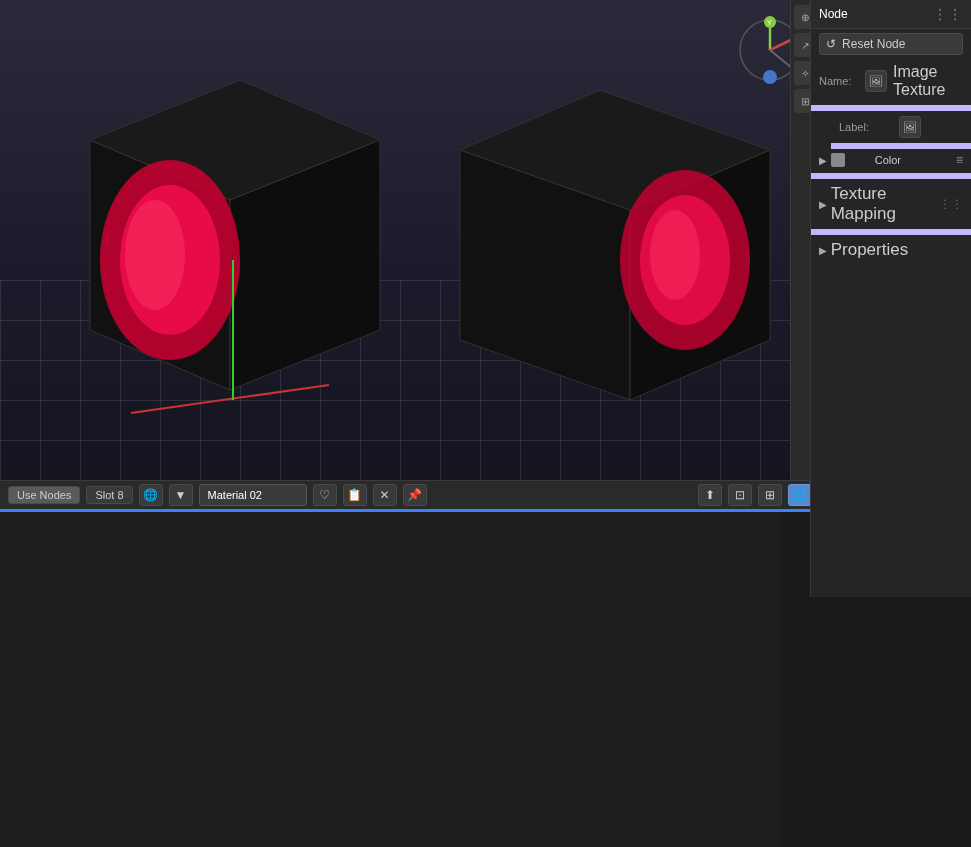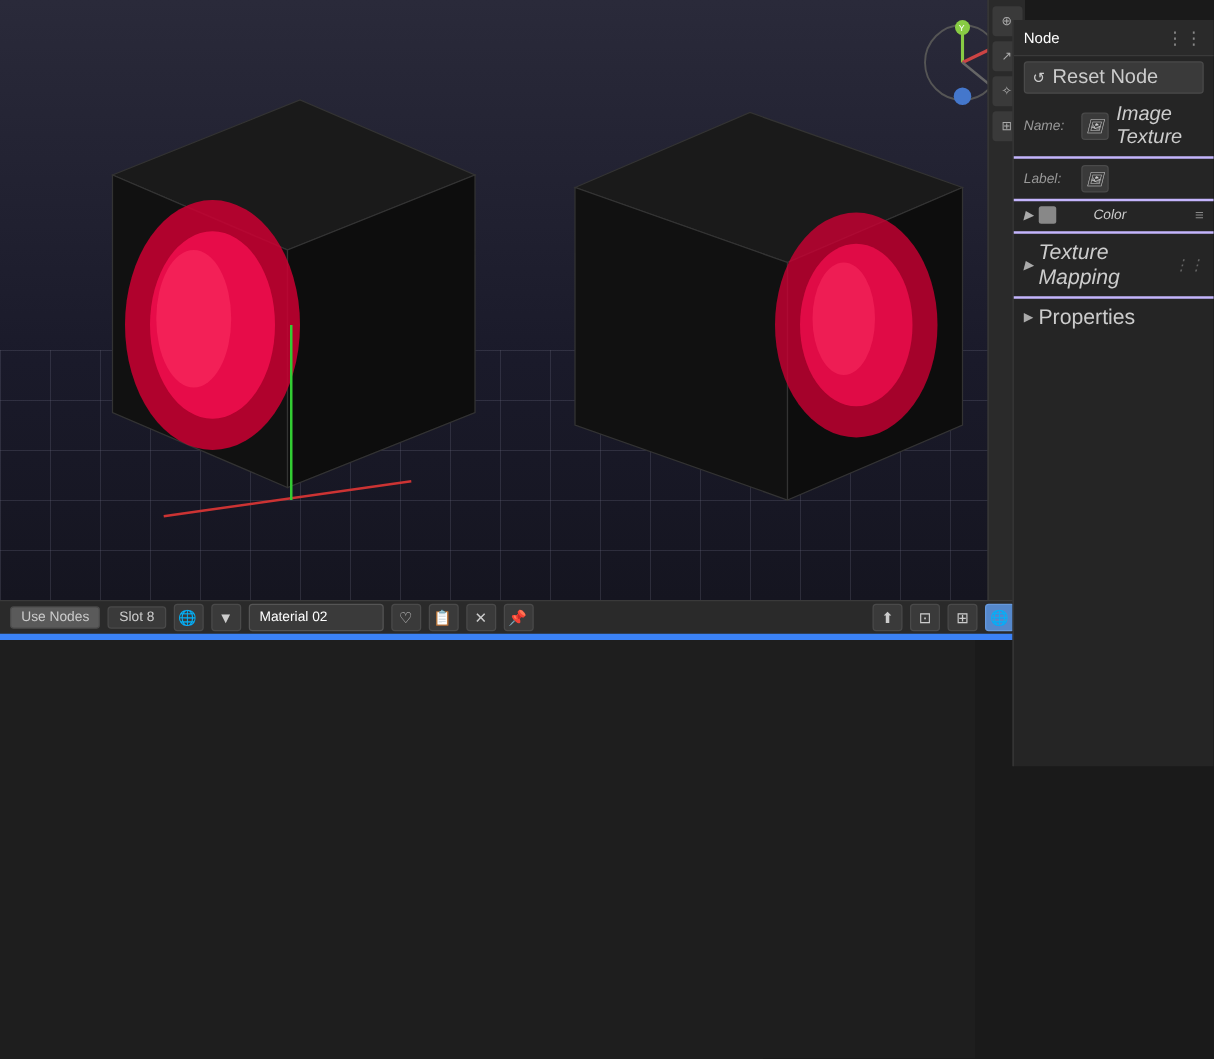--- a/index.html
+++ b/index.html
@@ -88,21 +88,21 @@
 
     
     #material-bar {
       position: absolute;
       top: 480px;
       left: 0;
       width: 820px;
       height: 32px;
       background: #2a2a2a;
       border-top: 1px solid #3a3a3a;
-      border-bottom: 5px solid #3b82f6;
+      border-bottom: 3px solid #3b82f6;
       display: flex;
       align-items: center;
       padding: 0 8px;
       gap: 6px;
     }
 
     .mat-bar-btn {
       background: #3a3a3a;
       border: 1px solid #4a4a4a;
       color: #ccc;
@@ -157,21 +157,21 @@
       top: 0; left: 0;
       width: 100%;
       height: 100%;
       pointer-events: none;
       z-index: 5;
     }
 
     
     #props-panel {
       position: absolute;
-      top: 16px;
+      top: 0;
       right: 0;
       width: 161px;
       height: 597px;
       background: #252525;
       border-left: 1px solid #3a3a3a;
     }
 
     .props-header {
       background: #2a2a2a;
       padding: 6px 8px;
@@ -186,29 +186,29 @@
       font-size: 12px;
     }
 
     .props-dots {
       color: #888;
       font-size: 14px;
       letter-spacing: 1px;
     }
 
     .props-section {
-      border-bottom: 2px solid #c4b5fd;
-      font-style: italic;
+      border-bottom: 6px solid #c4b5fd;
     }
 
     .props-row {
       display: flex;
       align-items: center;
       padding: 5px 8px;
-      gap: 6px;
+      gap: 20px;
+      margin-left: 20px;
     }
 
     .props-label {
       color: #999;
       font-size: 11px;
       min-width: 40px;
     }
 
     .props-icon-btn {
       background: #3a3a3a;
@@ -394,21 +394,21 @@
 <div id="props-panel">
 
   <div class="props-header">
     <span class="props-title">Node</span>
     <span class="props-dots">⋮⋮</span>
   </div>
 
   <div style="padding: 4px 8px;">
     <div style="display:flex;align-items:center;gap:6px;background:#3a3a3a;border:1px solid #4a4a4a;border-radius:3px;padding:3px 6px;cursor:pointer;">
       <span style="font-size:12px;">↺</span>
-      <span style="font-size:16px;color:#ccc;">Reset Node</span>
+      <span style="font-size:12px;color:#ccc;">Reset Node</span>
     </div>
   </div>
 
   <div class="name-row props-section" style="padding-bottom:6px;">
     <span class="props-label">Name:</span>
     <div class="props-icon-btn">🖼</div>
     <span style="font-size:16px;color:#ccc;flex:1;">Image Texture</span>
   </div>
 
   <div class="props-row props-section">

